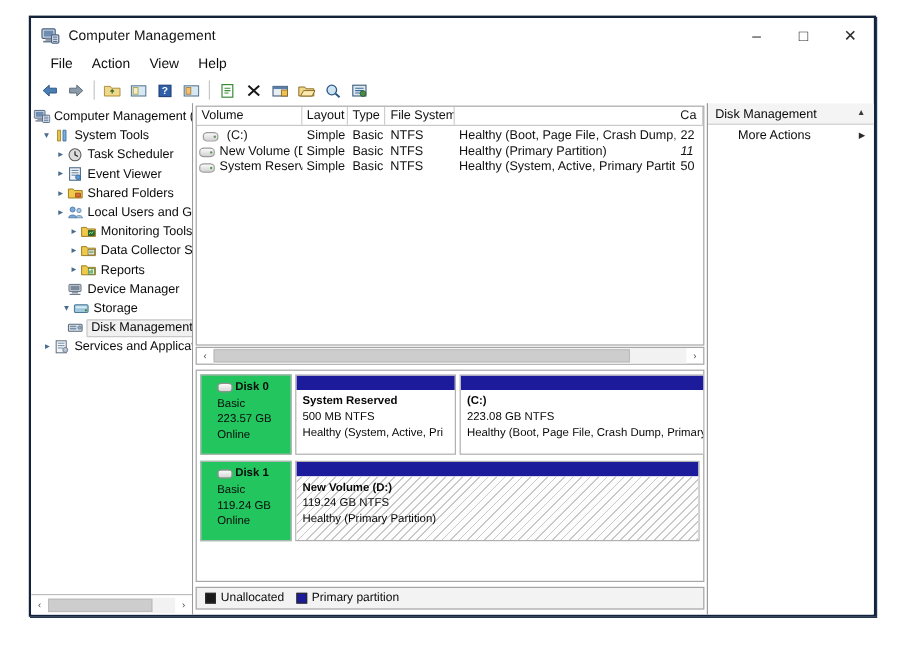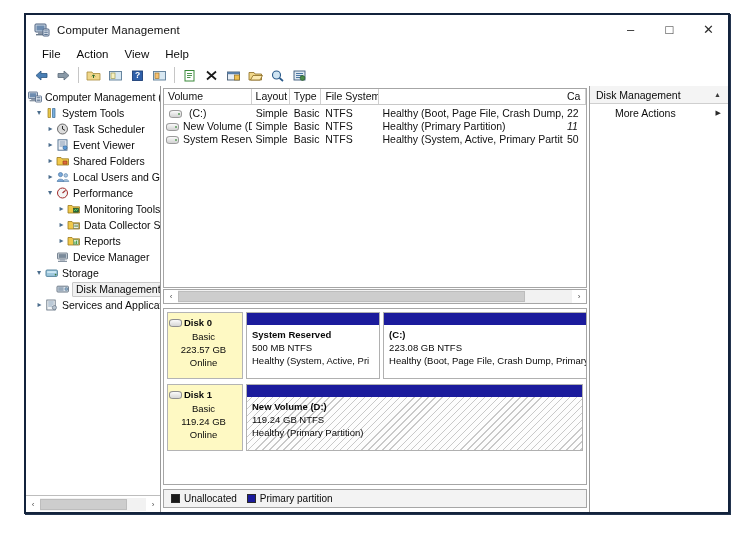--- a/index.html
+++ b/index.html
@@ -295,27 +295,26 @@
   }
   .diskrow {
     display: flex;
     height: 67px;
     margin-bottom: 5px;
   }
   .diskinfo {
     width: 76px;
     flex: 0 0 auto;
     border: 1px solid #b4b4b4;
-    background: #fef9c3;
+    background: #22c55e;
     box-sizing: border-box;
     font-size: 9.5px;
     color: #0a0a0a;
-    padding: 3px 4px 0 1px;
+    padding: 3px 4px 0 13px;
     line-height: 13px;
-    text-align: center;
   }
   .diskname {
     font-weight: bold;
     display: flex;
     align-items: center;
     font-size: 9.5px;
     margin-bottom: 1px;
   }
   .disk-glyph {
     width: 13px; height: 8px;
@@ -653,32 +652,20 @@
               <svg width="14" height="12" viewBox="0 0 14 12">
                   <circle cx="4.5" cy="3.6" r="2.1" fill="#7aa8d8" stroke="#3a6a9a" stroke-width="0.6"></circle>
                   <path d="M1.2 10.5 C1.2 7.4 7.8 7.4 7.8 10.5 Z" fill="#7aa8d8" stroke="#3a6a9a" stroke-width="0.6"></path>
                   <circle cx="9.8" cy="4.4" r="1.8" fill="#b0c8e0" stroke="#4a7aa8" stroke-width="0.6"></circle>
                   <path d="M7 10.5 C7 8 12.8 8 12.8 10.5 Z" fill="#b0c8e0" stroke="#4a7aa8" stroke-width="0.6"></path>
                 </svg>
             </div>
             <div class="tlabel">Local Users and Groups</div>
           </div>
 
-          <div class="tnode" style="padding-left:19px;">
-            <div class="tw">
-                <span class="chev open">▸</span>
-              </div>
-            <div class="ticon">
-              <svg width="14" height="12" viewBox="0 0 14 12">
-                  <circle cx="6.5" cy="6" r="5" fill="#f4f4f4" stroke="#a02a2a" stroke-width="1"></circle>
-                  <path d="M6.5 6 L9.6 3.4" stroke="#a02a2a" stroke-width="1.2"></path>
-                </svg>
-            </div>
-            <div class="tlabel">Performance</div>
-          </div>
 
           <div class="tnode" style="padding-left:30px;">
             <div class="tw">
                 <span class="chev">▸</span>
               </div>
             <div class="ticon">
               <svg width="14" height="12" viewBox="0 0 14 12">
                   <path d="M1 2.5 L5 2.5 L6 3.8 L12.5 3.8 L12.5 10 L1 10 Z" fill="#f0c84a" stroke="#9a7a20" stroke-width="0.8"></path>
                   <rect x="6.6" y="5.2" width="5" height="4" fill="#2a6a3a" stroke="#184a28" stroke-width="0.6"></rect>
                   <path d="M7.2 8 L8.4 6.4 L9.4 7.6 L10.8 5.8" stroke="#7aff7a" stroke-width="0.7" fill="none"></path>
@@ -722,21 +709,21 @@
               <svg width="14" height="12" viewBox="0 0 14 12">
                   <rect x="1.5" y="2" width="10" height="6" rx="0.6" fill="#cfd6dd" stroke="#5a6a7a" stroke-width="0.8"></rect>
                   <rect x="2.8" y="3.1" width="7.4" height="3.8" fill="#7a8a9a"></rect>
                   <rect x="4" y="8.4" width="5" height="1.1" fill="#8a97a8"></rect>
                   <rect x="2" y="9.8" width="9" height="1" fill="#6b7a8c"></rect>
                 </svg>
             </div>
             <div class="tlabel">Device Manager</div>
           </div>
 
-          <div class="tnode" style="padding-left:8px;">
+          <div class="tnode" style="padding-left:8px;margin-left:16px;">
             <div class="tw">
                 <span class="chev open">▸</span>
               </div>
             <div class="ticon">
               <svg width="14" height="12" viewBox="0 0 14 12">
                   <rect x="1" y="3" width="11.4" height="6.4" rx="1" fill="#9fc8dd" stroke="#4a7a96" stroke-width="0.9"></rect>
                   <rect x="2.2" y="4.3" width="9" height="1.5" fill="#d8eef8"></rect>
                   <circle cx="10.6" cy="7.6" r="0.9" fill="#3a7a3a"></circle>
                 </svg>
             </div>

